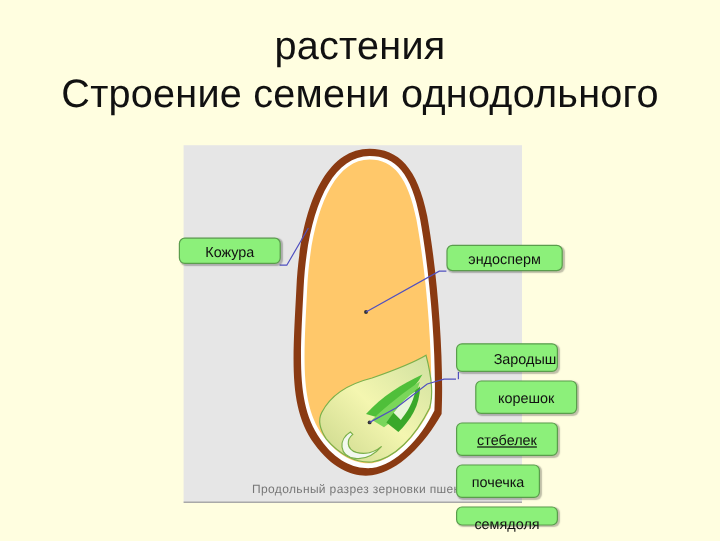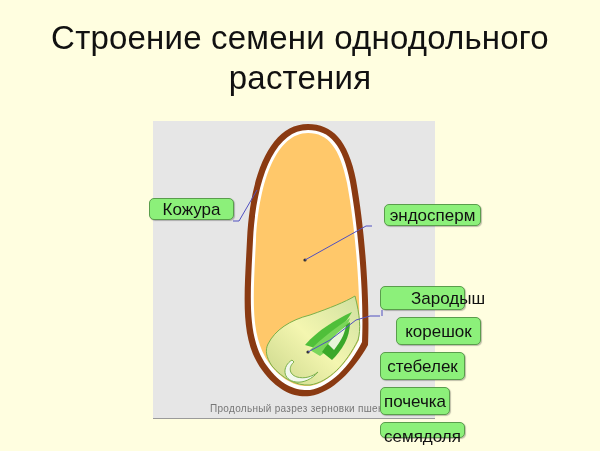--- a/index.html
+++ b/index.html
@@ -21,31 +21,31 @@
     }
     svg.diagram { position: absolute; left: 0; top: 0; width: 600px; height: 451px; }
     .caption {
       position: absolute; left: 210px; top: 403px; font-size: 10px; color: #777;
       white-space: nowrap; letter-spacing: 0.3px;
     }
     .lbl {
       position: absolute; height: 22px; line-height: 22px;
       background: #8cf07a;
       border: 1px solid #5a9d4c; border-radius: 5px;
-      text-align: center; font-size: 17px; color: #111;
+      text-align: center; font-size: 12px; color: #111;
       box-shadow: 1px 1px 1px rgba(0,0,0,0.25);
       box-sizing: border-box;
     }
   </style>
 </head>
 <body>
 
 <div class="title">
+  <div>растения</div>
   <div>Строение семени однодольного</div>
-  <div>растения</div>
 </div>
 
 <div class="panel"></div>
 
 <svg class="diagram" viewBox="0 0 600 451">
   <defs>
     <linearGradient id="embryoGrad" x1="0" y1="1" x2="1" y2="0">
       <stop offset="0" stop-color="#c9d68a"></stop>
       <stop offset="0.5" stop-color="#f4f6b0"></stop>
       <stop offset="1" stop-color="#cfe0a0"></stop>
@@ -73,18 +73,18 @@
 
   <polyline points="233,221 239,221 257,190" fill="none" stroke="#5050c0" stroke-width="1"></polyline>
   <polyline points="305,260 366,226 372,226" fill="none" stroke="#5050c0" stroke-width="1"></polyline>
   <polyline points="308,352 330,340 356,320 370,316 380,316" fill="none" stroke="#5050c0" stroke-width="1"></polyline>
   <line x1="382" y1="310" x2="382" y2="316" stroke="#5050c0" stroke-width="1"></line>
 </svg>
 
 <div class="caption">Продольный разрез зерновки пшени</div>
 
 <div class="lbl" style="left:149px; top:198px; width:85px;">Кожура</div>
-<div class="lbl" style="left:384px; top:204px; width:97px;">эндосперм</div>
+<div class="lbl" style="left:372px; top:204px; width:97px;">эндосперм</div>
 <div class="lbl" style="left:380px; top:286px; width:85px; height:24px; line-height:24px;padding-left:30px;">Зародыш</div>
 <div class="lbl" style="left:396px; top:317px; width:85px; height:28px; line-height:28px;">корешок</div>
-<div class="lbl" style="left:380px; top:352px; width:85px; height:28px; line-height:28px;">стебелек</div>
+<div class="lbl" style="left:380px; top:352px; width:85px; height:28px; line-height:28px;text-decoration:underline;">стебелек</div>
 <div class="lbl" style="left:380px; top:387px; width:70px; height:28px; line-height:28px;">почечка</div>
 <div class="lbl" style="left:380px; top:422px; width:85px; height:16px; line-height:28px;">семядоля</div>
 
 </body></html>

